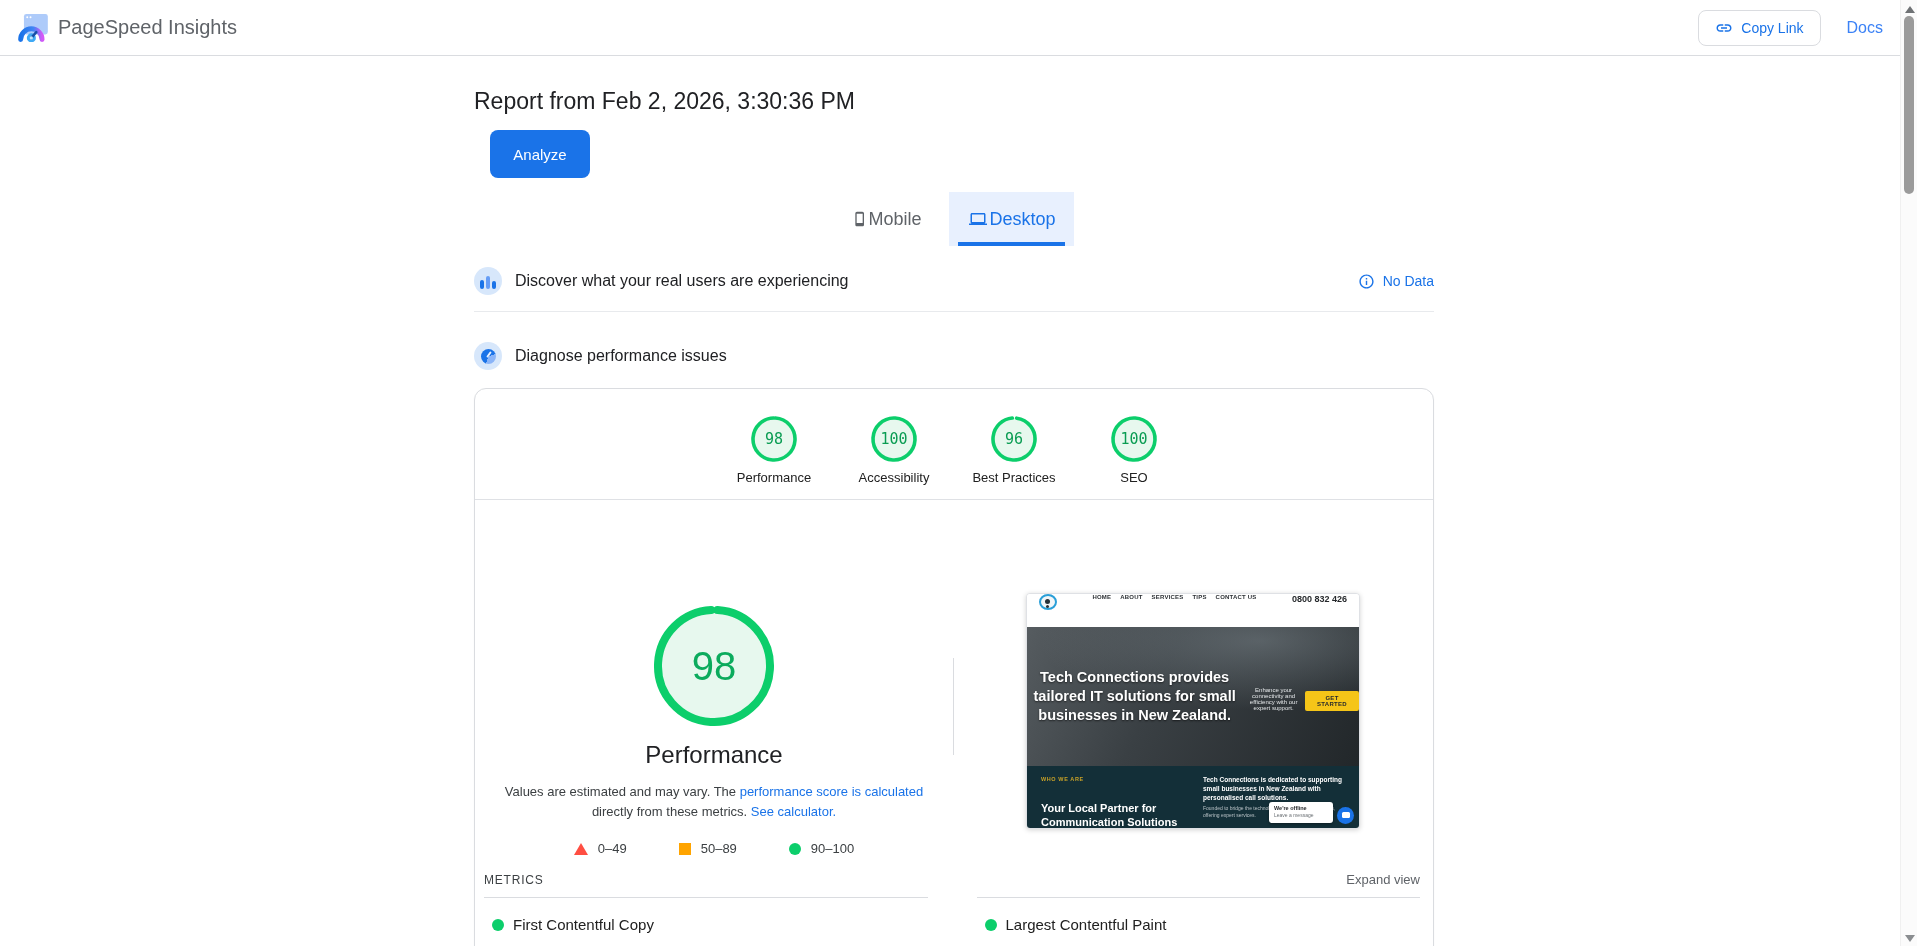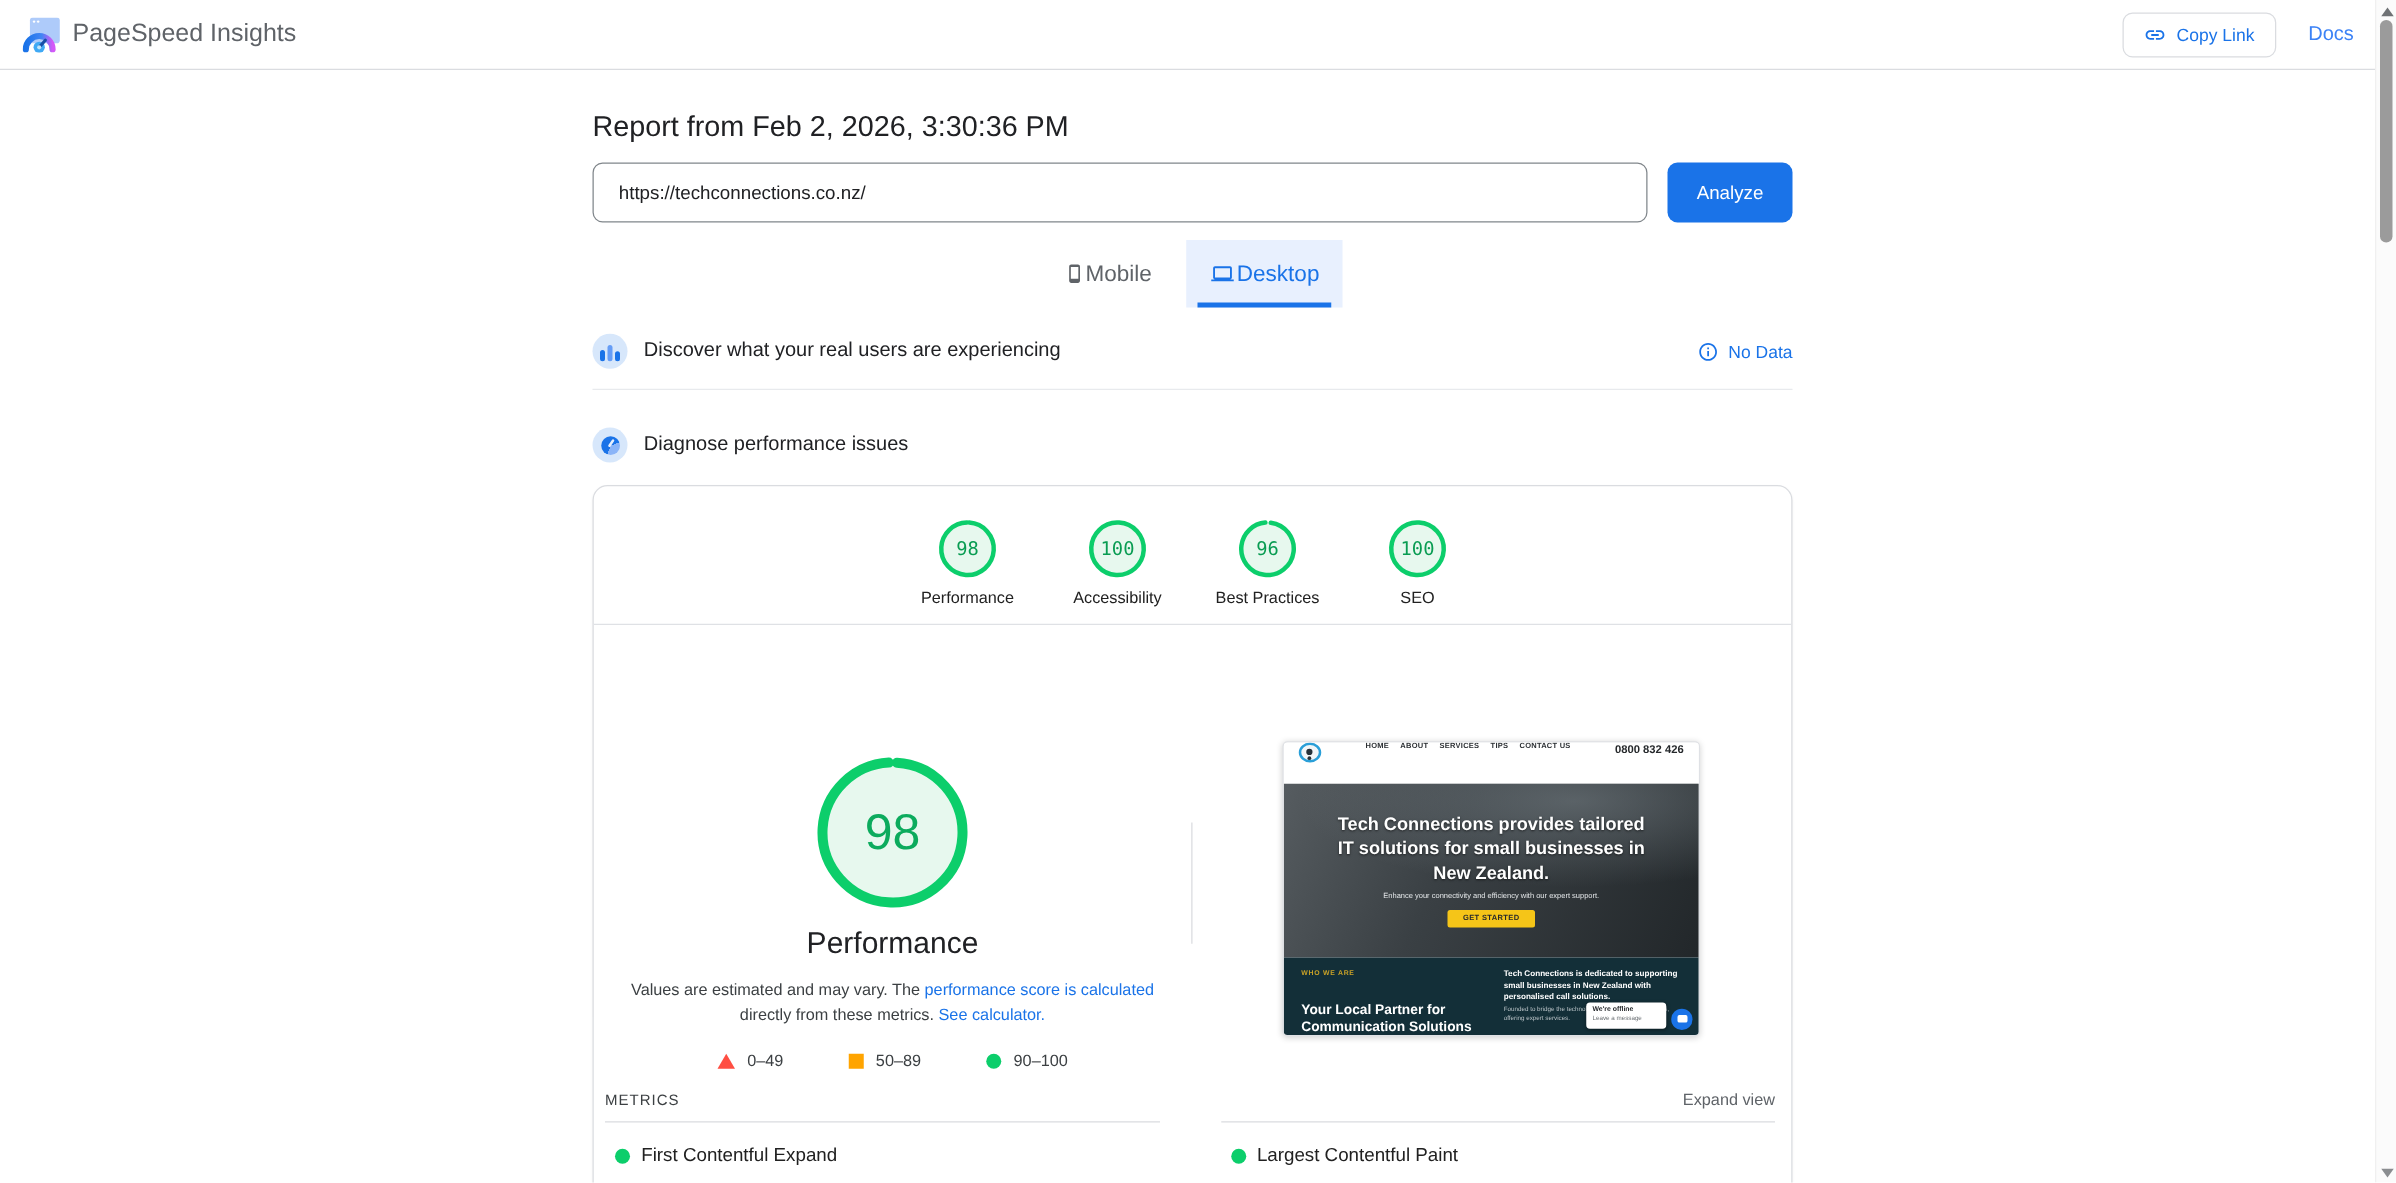--- a/index.html
+++ b/index.html
@@ -109,21 +109,21 @@
   .mock-logo { width:18px; height:16px; border:2px solid #2a9fd8; border-radius:50%;
     position:relative; background:#f2f6f8; }
   .mock-logo::after { content:""; position:absolute; left:4px; top:3px; width:5px; height:5px;
     border-radius:50%; background:#26323a; box-shadow:0 5px 0 -1px #26323a; }
   .mock-links { flex:1; display:flex; justify-content:center; gap:9px; font-size:6px;
     color:#2b2f33; font-weight:700; letter-spacing:.2px; }
   .mock-phone { font-size:9px; font-weight:700; color:#26292c; }
   .mock-hero { height:139px; background:
       radial-gradient(120% 90% at 70% 10%, rgba(130,140,146,.5), rgba(0,0,0,0) 55%),
       linear-gradient(115deg,#565c60 0%, #3a4044 40%, #22272a 100%);
-    display:flex; flex-direction:column; align-items:center; justify-content:center; text-align:center; }
+    display:flex; align-items:center; justify-content:center; text-align:center; }
   .mock-hero h2 { color:#fff; font-size:14.5px; line-height:1.32; font-weight:700; max-width:250px;
     text-shadow:0 1px 2px rgba(0,0,0,.6); }
   .mock-hero .sub { margin-top:5px; color:#e3e6e8; font-size:6px; }
   .mock-cta { margin-top:8px; background:#f5c518; color:#26292c; font-size:6px; font-weight:700;
     padding:4px 12px; border-radius:2px; letter-spacing:.3px; }
   .mock-band { height:64px; background:#132f38; position:relative; display:flex; padding:10px 14px 0; }
   .mock-kicker { color:#c9a227; font-size:5.5px; font-weight:700; letter-spacing:.6px; }
   .mock-local { margin-top:20px; color:#fff; font-size:11px; font-weight:700; line-height:1.25; width:150px; }
   .mock-about { margin-left:12px; width:152px; color:#fff; font-size:6.5px; font-weight:700; line-height:1.35; }
   .mock-about .faint { margin-top:3px; font-weight:400; color:#b9c2c6; font-size:5px; line-height:1.4; }
@@ -179,21 +179,20 @@
       </svg>
       <span>Copy Link</span>
     </button>
     <span class="docs-link">Docs</span>
   </div>
 
   <div class="content">
     <h1 class="report-heading">Report from Feb 2, 2026, 3:30:36 PM</h1>
 
     <div class="search-row">
-      <input class="url-input" type="text" value="https://techconnections.co.nz/" style="">
       <button class="analyze-btn">Analyze</button>
     </div>
 
     <div class="tabs">
       <div class="tab">
         <svg width="16" height="22" viewBox="0 0 24 24" fill="#5f6368">
           <path d="M15.5 1h-8C6.1 1 5 2.1 5 3.5v17C5 21.9 6.1 23 7.5 23h8c1.4 0 2.5-1.1 2.5-2.5v-17C18 2.1 16.9 1 15.5 1zM16 18H7V4h9v14z"></path>
         </svg>
         <span>Mobile</span>
       </div>
@@ -346,21 +345,21 @@
 
       <div class="metrics-head">
         <span class="metrics-title">METRICS</span>
         <span class="expand-view">Expand view</span>
       </div>
 
       <div class="metrics-cols">
         <div class="metric-col">
           <div class="metric-row">
             <span class="metric-dot"></span>
-            <span class="metric-name">First Contentful Expand</span>
+            <span class="metric-name">First Contentful Copy</span>
           </div>
         </div>
         <div class="metric-col">
           <div class="metric-row">
             <span class="metric-dot"></span>
             <span class="metric-name">Largest Contentful Paint</span>
           </div>
         </div>
       </div>
 

